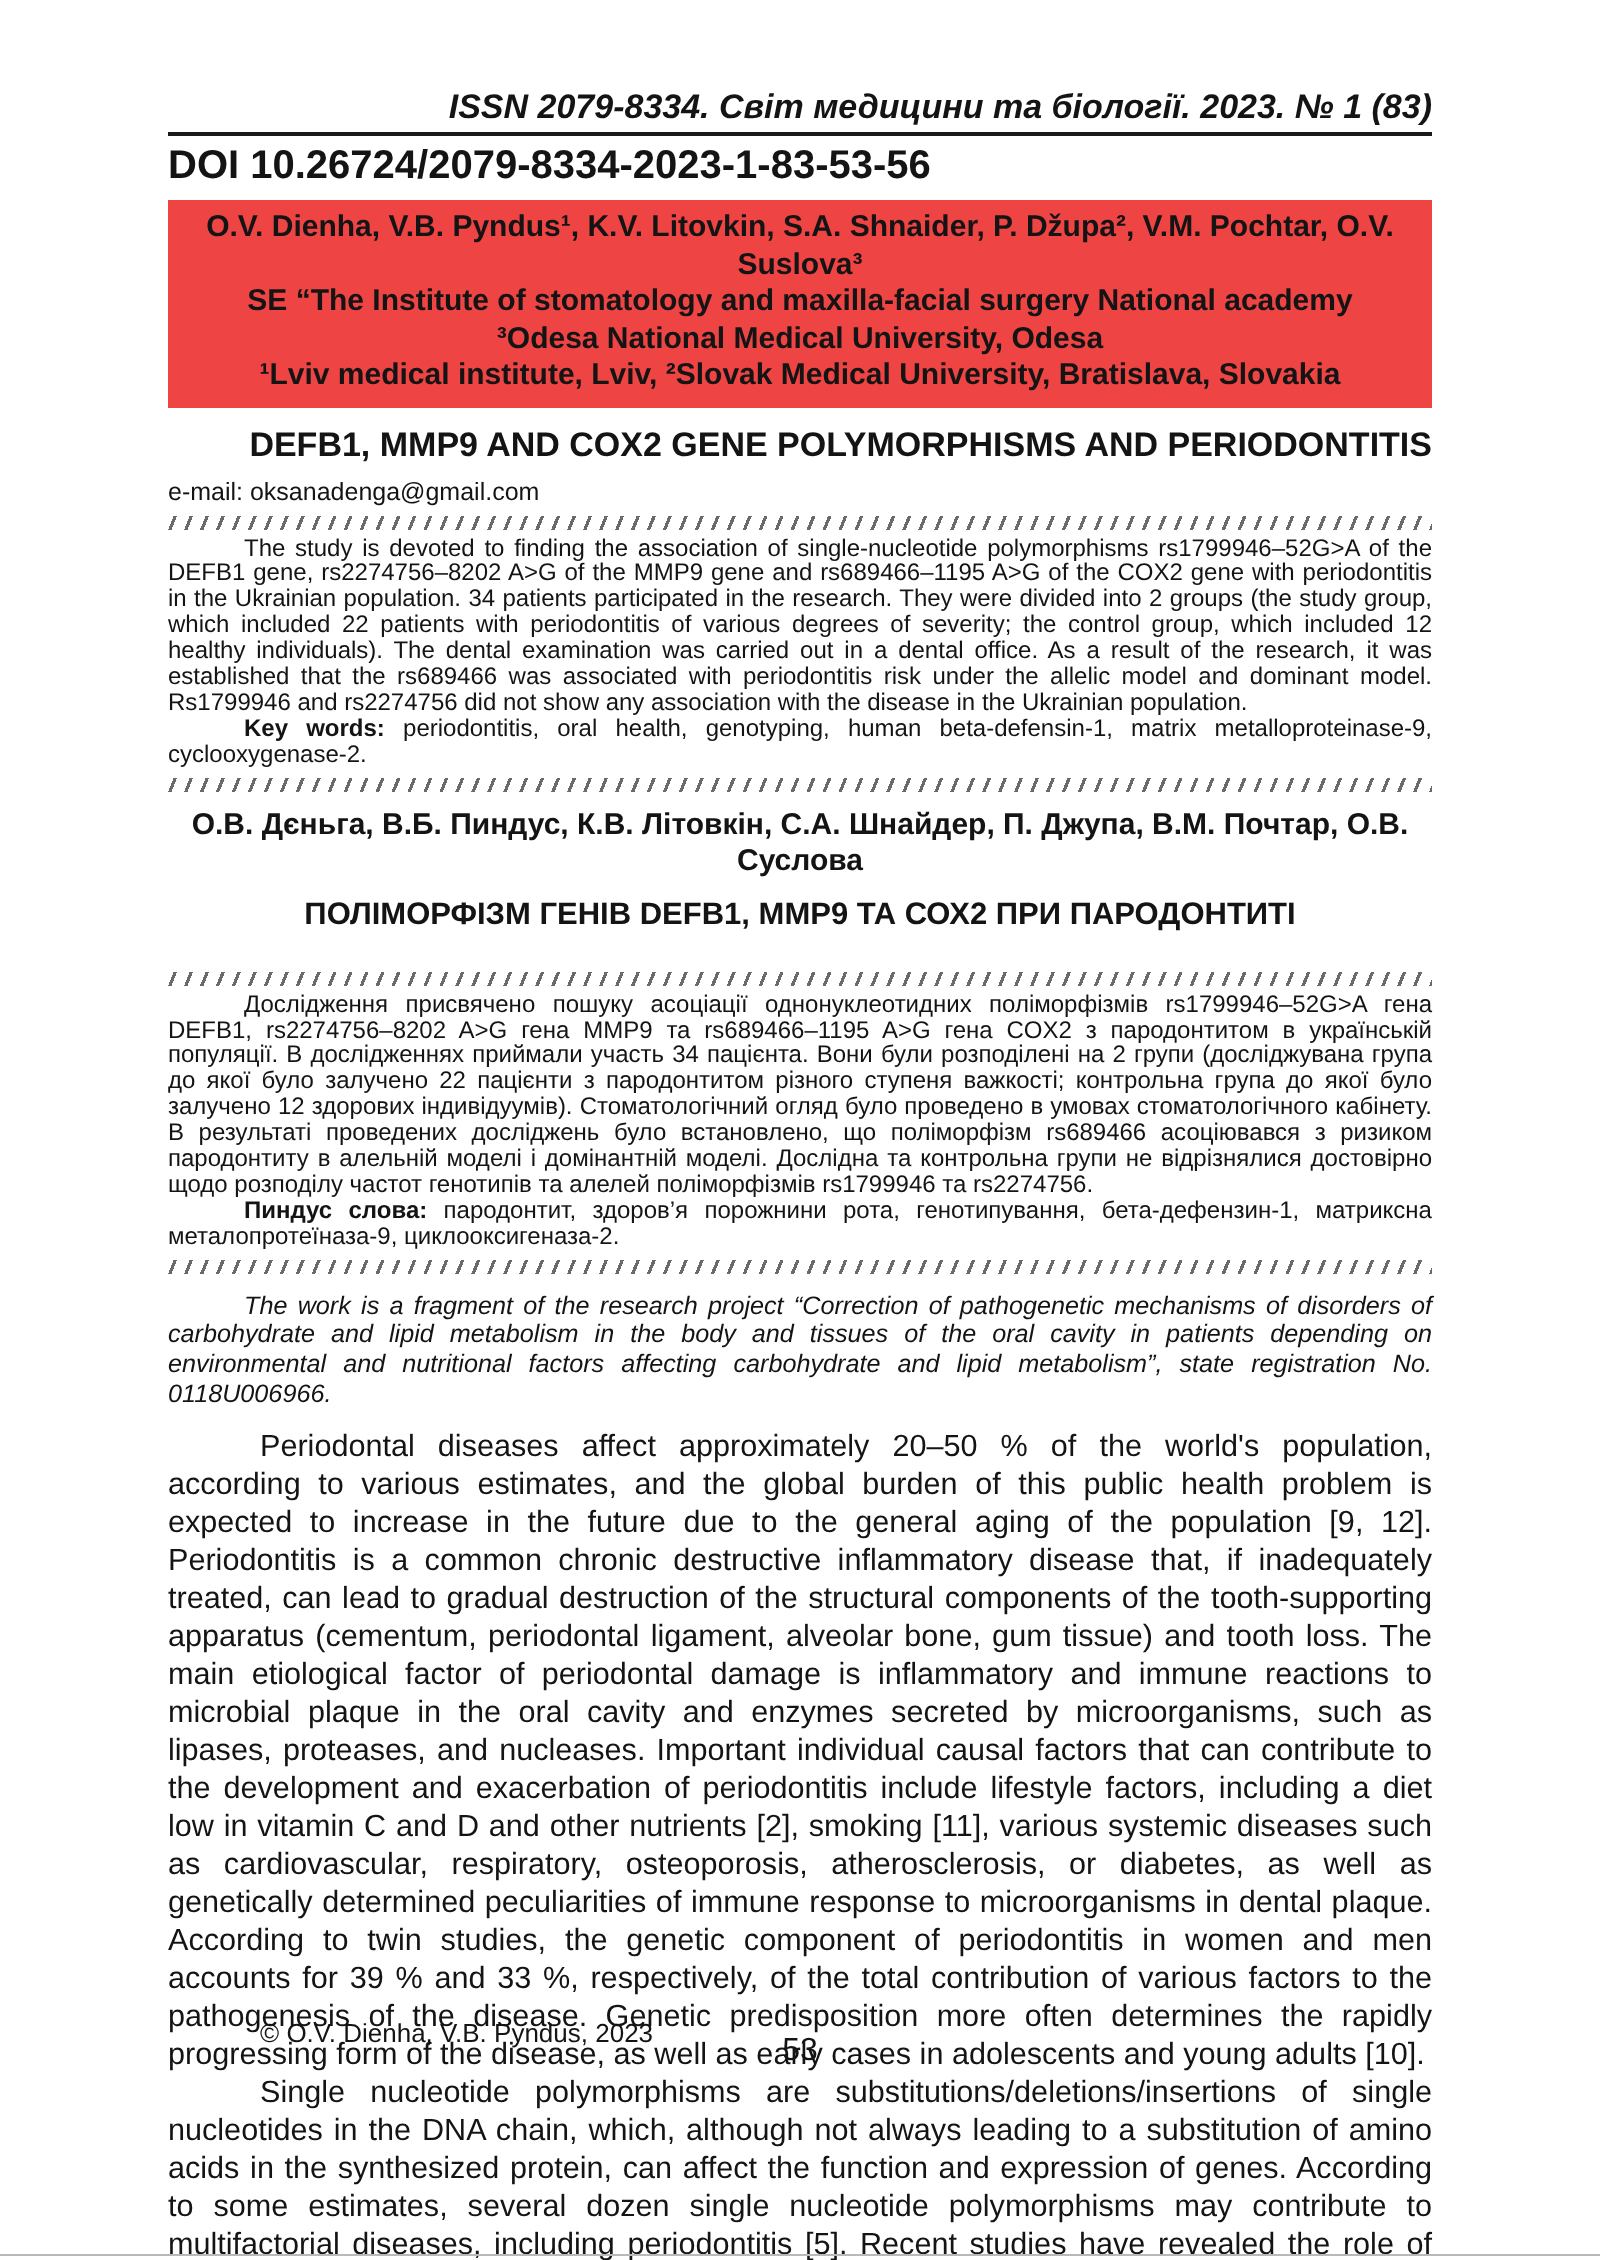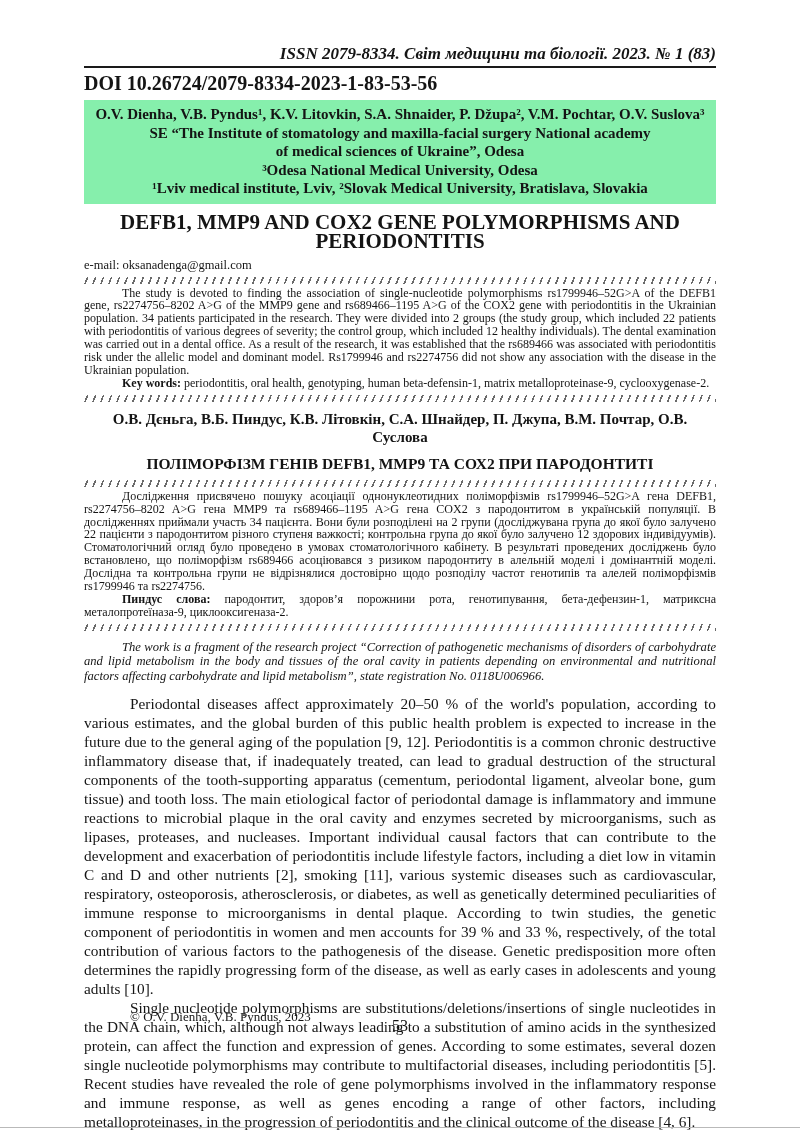--- a/index.html
+++ b/index.html
@@ -3,21 +3,21 @@
 <meta charset="utf-8">
 <style>
   * { margin: 0; padding: 0; box-sizing: border-box; }
   html, body { background: #ffffff; }
   .page {
     position: relative;
     width: 800px;
     height: 1130px;
     margin: 0 auto;
     background: #ffffff;
-    font-family: Liberation Serif, serif;
+    font-family: Liberation Sans, sans-serif;
     color: #141414;
     padding: 44px 84px 0 84px;
     overflow: hidden;
   }
   .issn-line {
     text-align: right;
     font-weight: bold;
     font-style: italic;
     font-size: 17px;
     line-height: 19px;
@@ -27,32 +27,32 @@
     border-top: 2px solid #1a1a1a;
     margin: 3px 0 7px 0;
   }
   .doi-line, .udc-line {
     font-weight: bold;
     font-size: 20px;
     line-height: 16px;
   }
   .authors-box {
     margin-top: 9px;
-    background: #86efac;
+    background: #ef4444;
     padding: 5px 8px 6px 8px;
     text-align: center;
     font-weight: bold;
     font-size: 15px;
     line-height: 18.5px;
   }
   .title-en {
     margin-top: 9px;
-    text-align: center;
+    text-align: right;
     font-weight: bold;
-    font-size: 21px;
+    font-size: 17px;
     line-height: 19px;
   }
   .email-line {
     margin-top: 7px;
     text-align: left;
     font-size: 12.5px;
     line-height: 14px;
   }
   .hatch {
     height: 7px;
@@ -73,21 +73,21 @@
   .bold { font-weight: bold; }
   .authors-ua {
     margin-top: 8px;
     text-align: center;
     font-weight: bold;
     font-size: 15px;
     line-height: 18px;
   }
   .title-ua {
     margin-top: 8px;
-    margin-bottom: 7px;
+    margin-bottom: 19px;
     text-align: center;
     font-weight: bold;
     font-size: 15.5px;
     line-height: 19px;
   }
   .project-note {
     margin-top: 9px;
     font-style: italic;
     font-size: 12.6px;
     line-height: 14.6px;
@@ -135,21 +135,20 @@
 
 <div class="page">
 
   <div class="issn-line">ISSN 2079-8334. Світ медицини та біології. 2023. № 1 (83)</div>
   <hr class="top-rule">
   <div class="doi-line">DOI 10.26724/2079-8334-2023-1-83-53-56</div>
 
   <div class="authors-box">
     <div>O.V. Dienha, V.B. Pyndus¹, K.V. Litovkin, S.A. Shnaider, P. Džupa², V.M. Pochtar, O.V. Suslova³</div>
     <div>SE “The Institute of stomatology and maxilla-facial surgery National academy</div>
-    <div>of medical sciences of Ukraine”, Odesa</div>
     <div>³Odesa National Medical University, Odesa</div>
     <div>¹Lviv medical institute, Lviv, ²Slovak Medical University, Bratislava, Slovakia</div>
   </div>
 
   <div class="title-en">DEFB1, MMP9 AND COX2 GENE POLYMORPHISMS AND PERIODONTITIS</div>
   <div class="email-line">e-mail: oksanadenga@gmail.com</div>
 
   <div class="hatch"></div>
 
   <div class="abstract">

